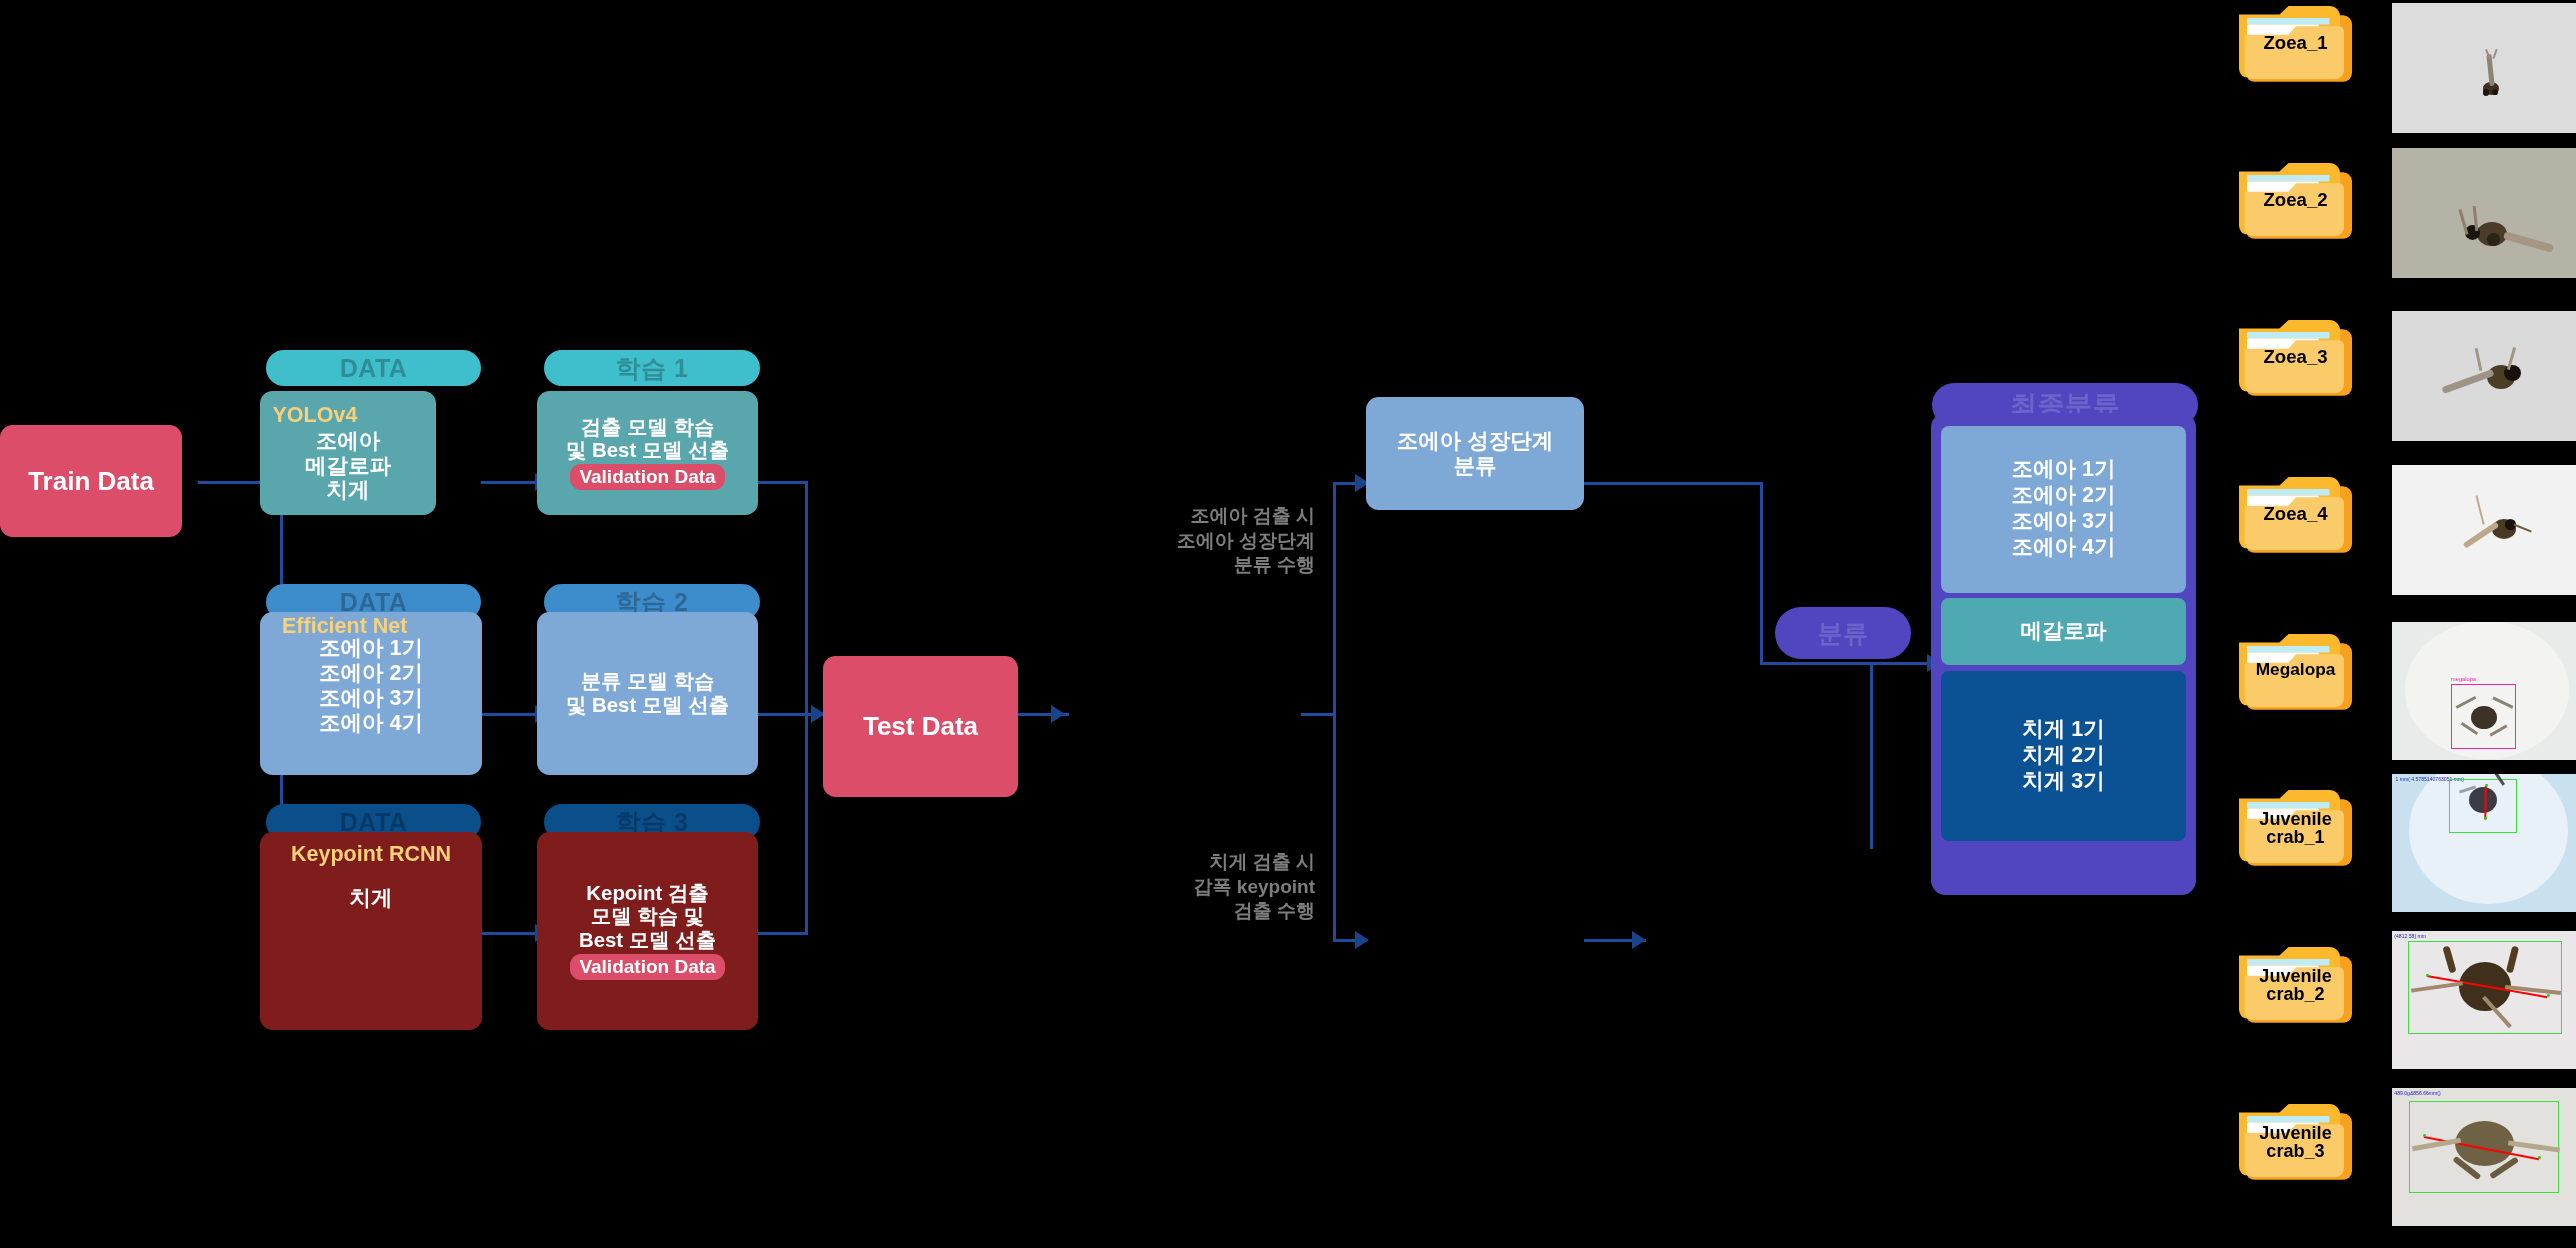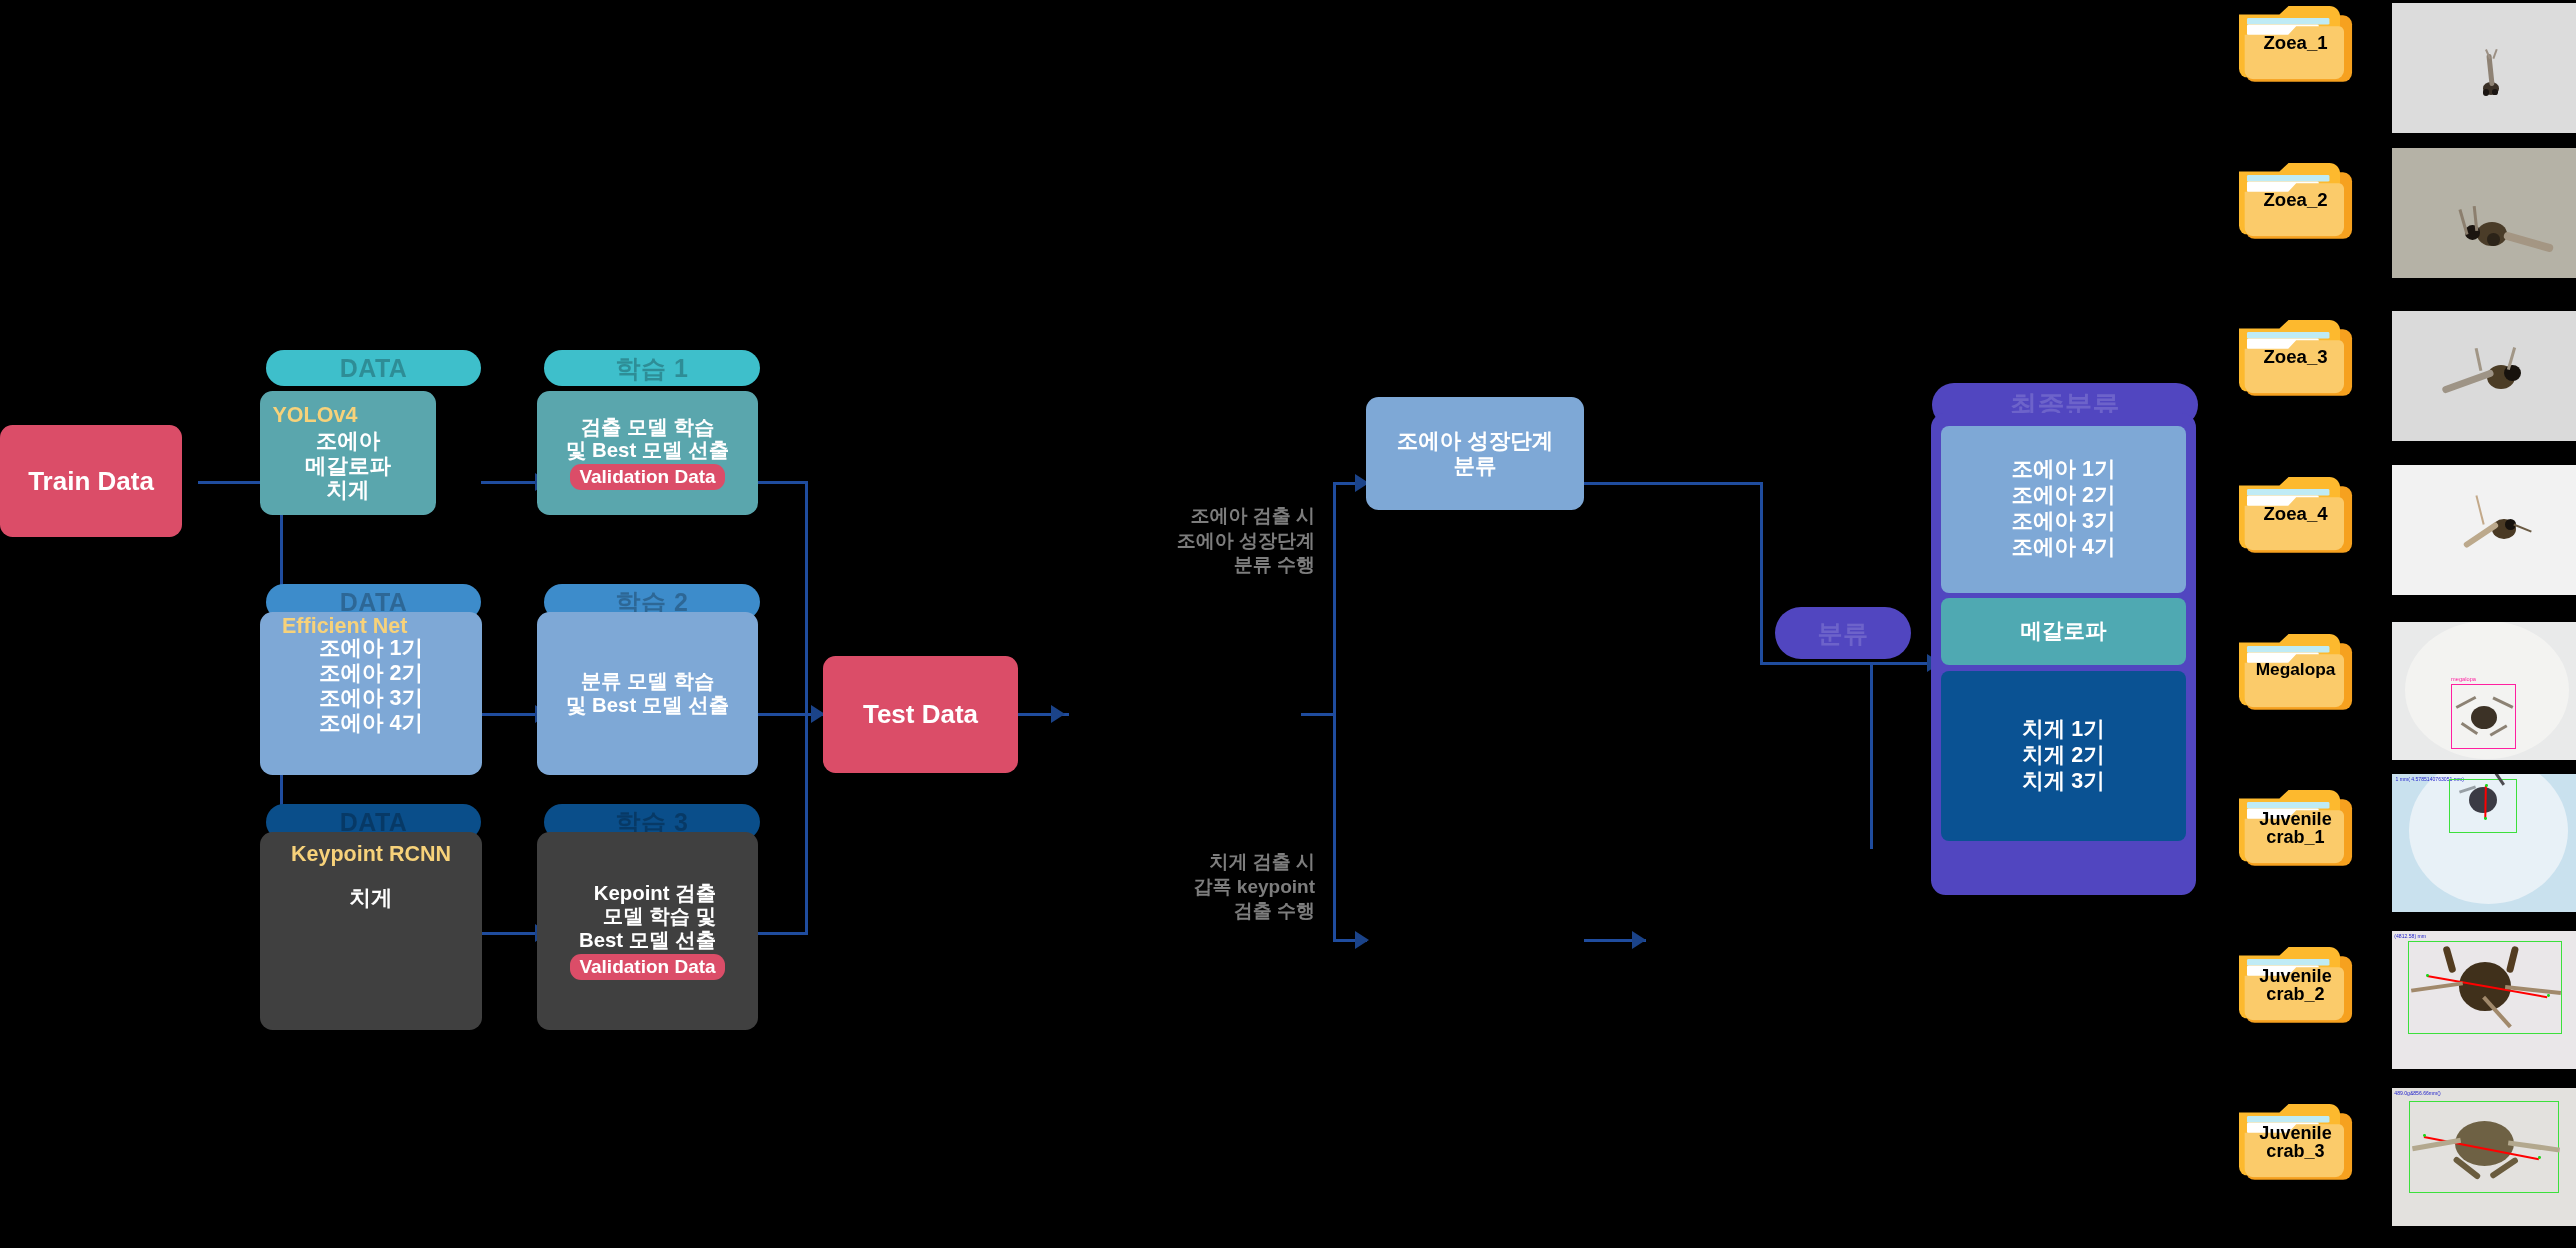--- a/index.html
+++ b/index.html
@@ -41,21 +41,21 @@
     text-align:center;
     white-space:nowrap;
   }
 
   
   .c-red   {background:#DB4D68;}
   .c-teal  {background:#5AA6AD;}
   .c-tealp {background:#3EBFCB;}
   .c-blue  {background:#7EA8D6;}
   .c-bluep {background:#3D8CCB;}
-  .c-navy  {background:#404040;text-align:right;}
+  .c-navy  {background:#7f1d1d;}
   .c-navyd {background:#0A4E8A;}
   .c-purple{background:#5146C0;}
 
   .t-gold{color:#F7D27A;}
   .ghost-dark{color:rgba(0,0,0,0.26);}
   .ghost-light{color:rgba(255,255,255,0.16);}
 
   
   .vchip{
     display:block;
@@ -248,21 +248,21 @@
   <div class="pill c-navyd" style="left:544px;top:804px;width:216px;height:36px;font-size:25px;">
     <span class="ghost-dark">학습 3</span>
   </div>
   <div class="node c-navy" style="left:537px;top:832px;width:221px;height:198px;">
     <span class="ttl" style="font-size:20.4px;white-space:pre-line;">Kepoint 검출
 모델 학습 및
 Best 모델 선출</span>
     <span class="vchip" style="font-size:19px;">Validation Data</span>
   </div>
 
-  <div class="node c-red" style="left:823px;top:656px;width:195px;height:117px;font-size:26px;">
+  <div class="node c-red" style="left:823px;top:656px;width:195px;height:141px;font-size:26px;">
     <span class="ttl">Test Data</span>
   </div>
 
 
   <div class="annot" style="left:1122px;top:504px;width:193px;font-size:19px;">조에아 검출 시
 조에아 성장단계
 분류 수행</div>
   <div class="annot" style="left:1122px;top:850px;width:193px;font-size:19px;">치게 검출 시
 갑폭 keypoint
 검출 수행</div>

